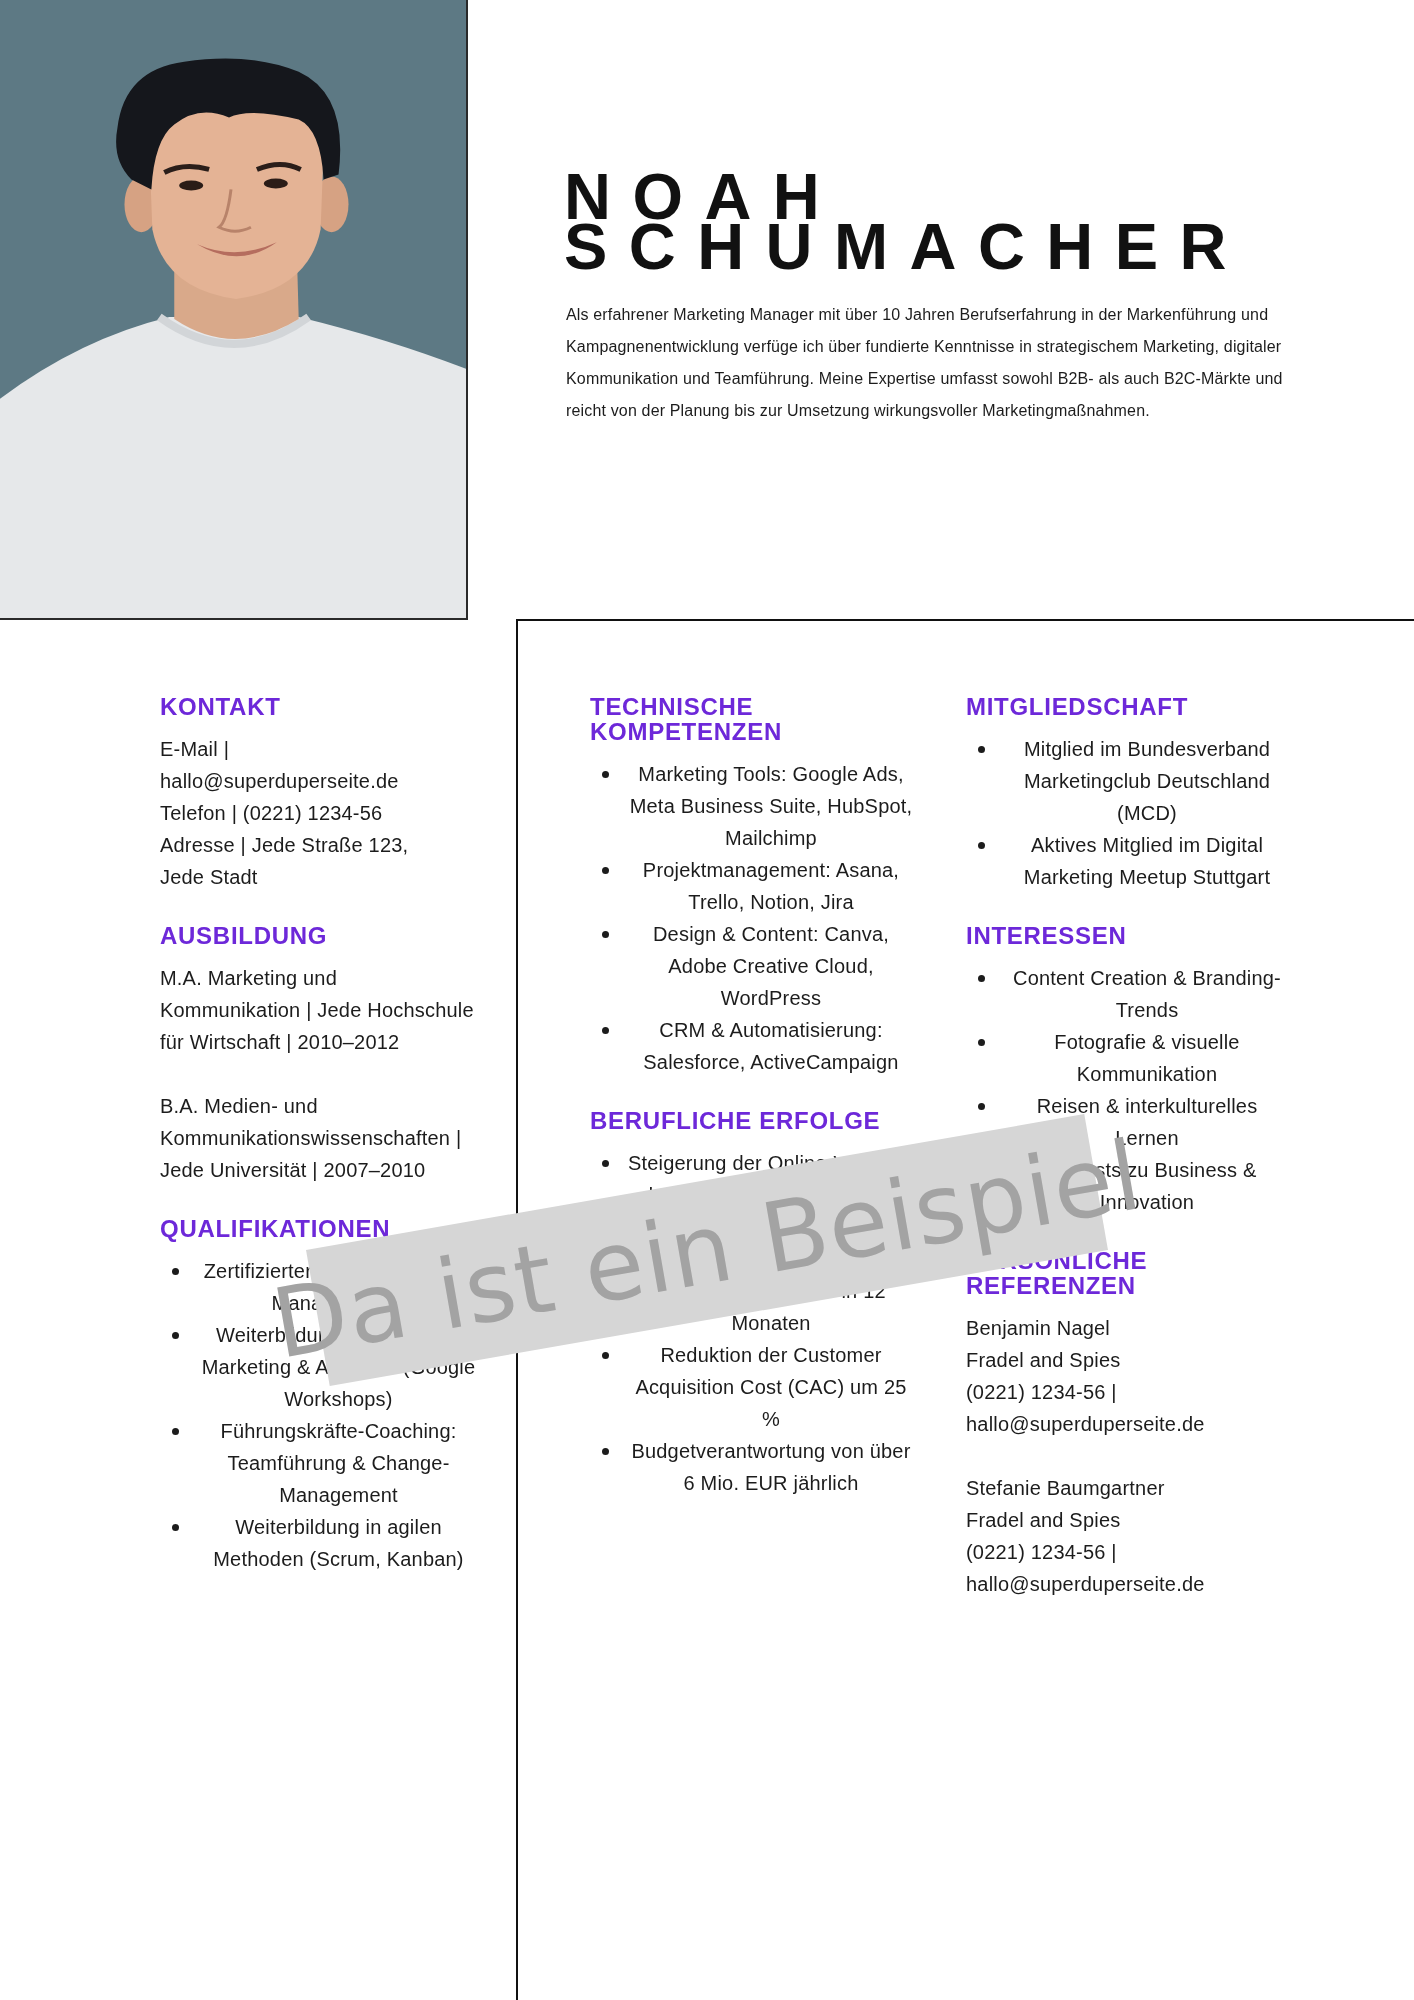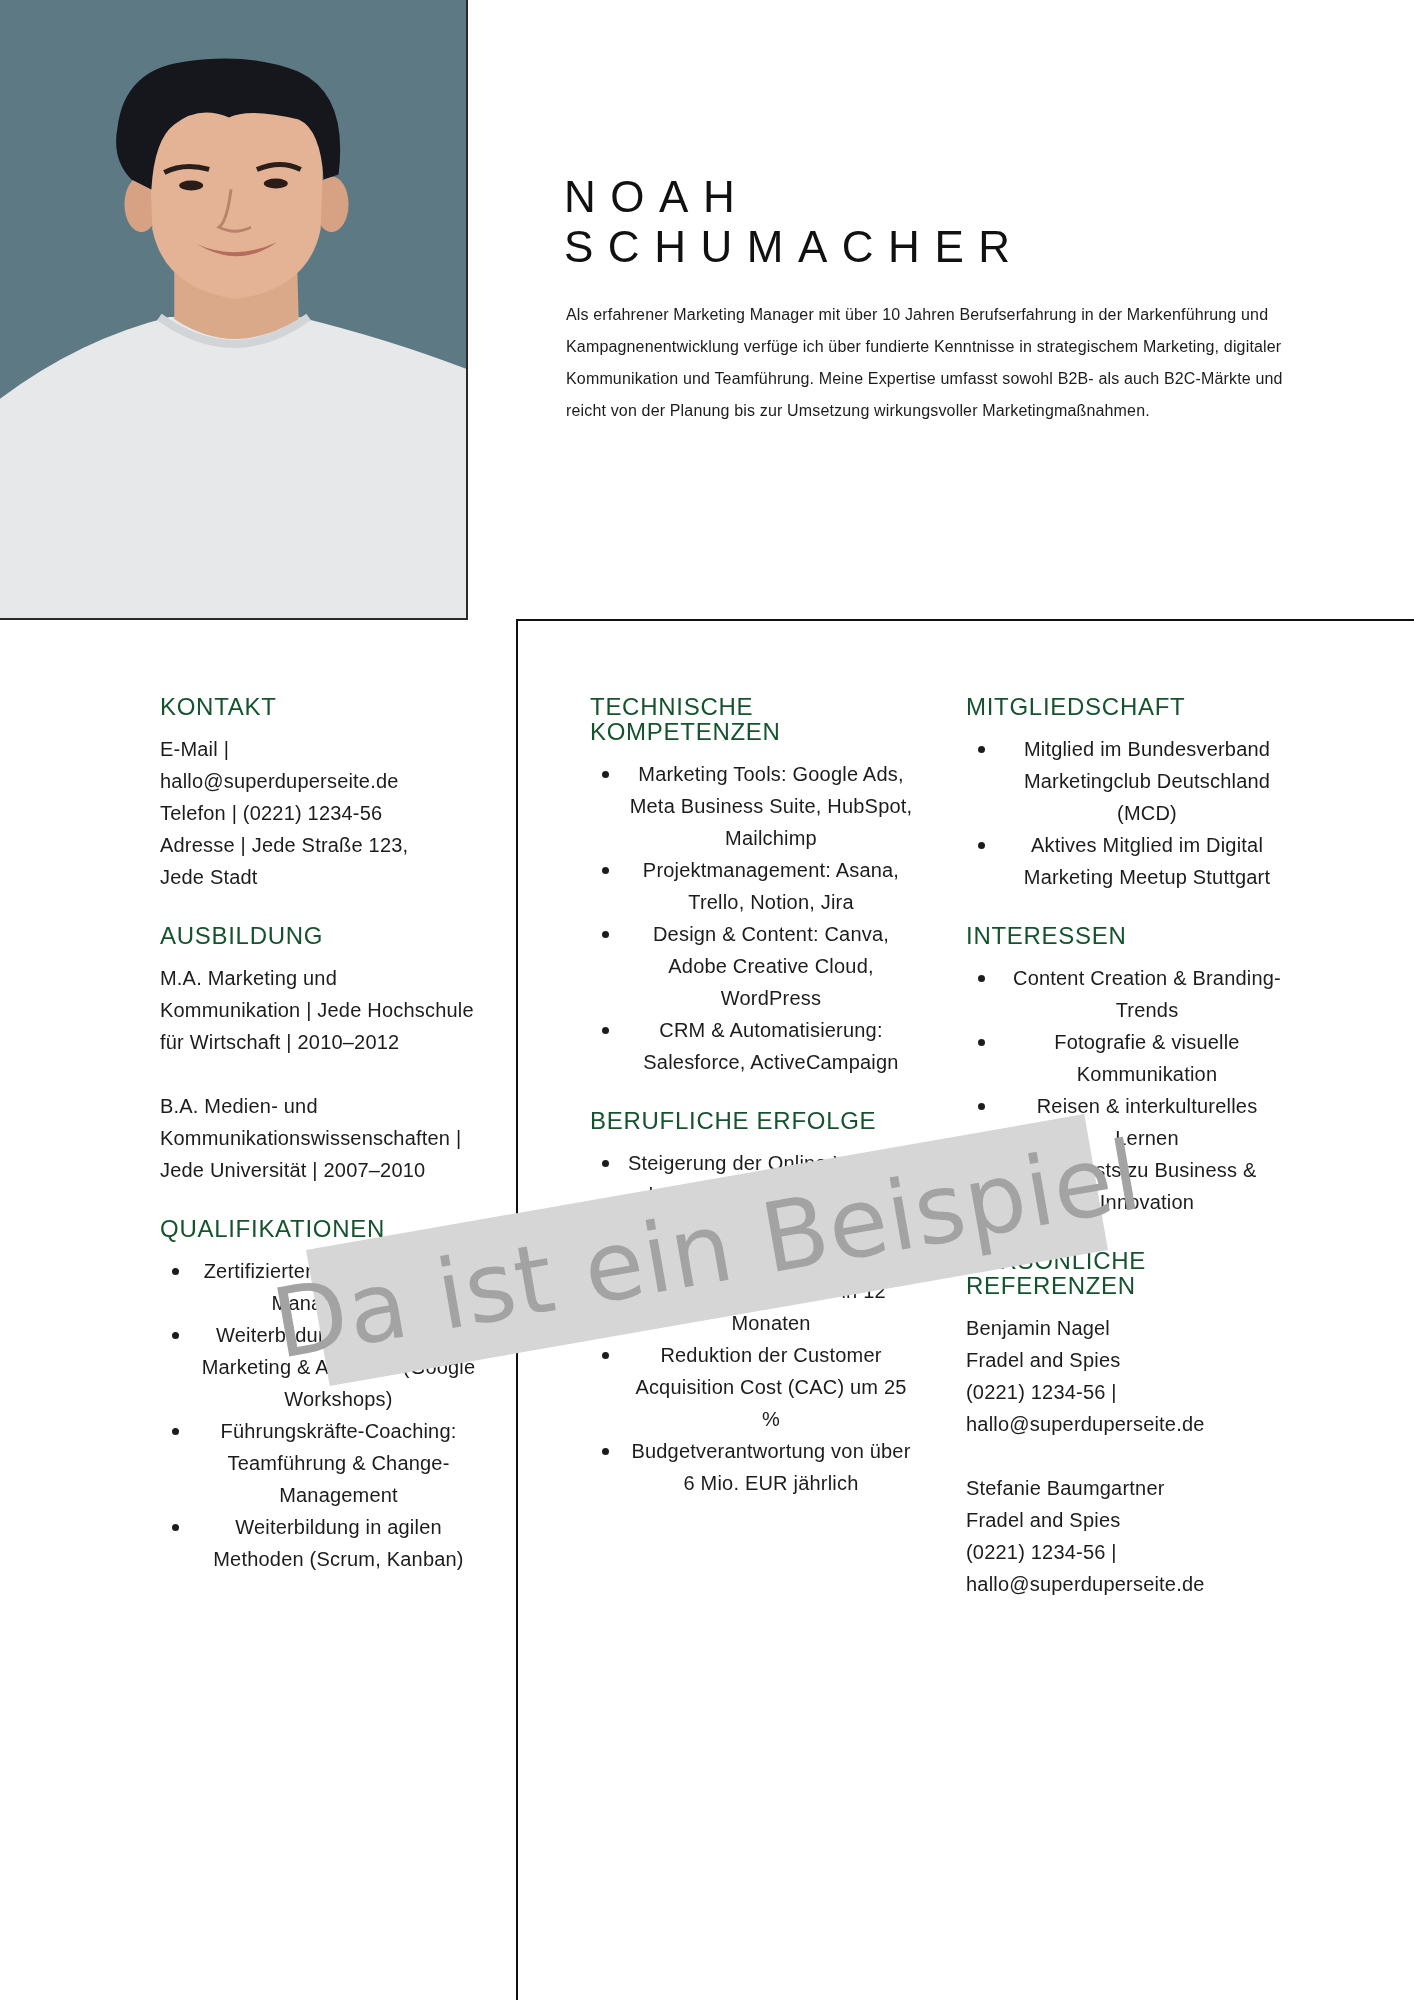--- a/index.html
+++ b/index.html
@@ -11,21 +11,21 @@
       position: absolute; left: 0; top: 0; width: 468px; height: 620px;
       border-right: 2px solid #2a2a2a; border-bottom: 2px solid #2a2a2a;
       overflow: hidden;
       background: linear-gradient(180deg, #5f7b86 0%, #5a7580 60%, #60798a 100%);
     }
     .photo svg { display: block; width: 100%; height: 100%; }
 
     
     .name {
       position: absolute; left: 564px; top: 172px;
-      font-size: 44px; line-height: 50px; font-weight: 400;
+      font-size: 65px; line-height: 50px; font-weight: 700;
       letter-spacing: 0.33em; color: #111;
     }
     .name span { display: block; }
     .summary {
       position: absolute; left: 566px; top: 299px; width: 730px;
       font-size: 16px; line-height: 32px; color: #1c1c1c;
       letter-spacing: 0.01em;
     }
 
     
@@ -33,22 +33,22 @@
     .frame-v { position: absolute; left: 516px; top: 619px; width: 2px; height: 1381px; background: #111; }
 
     
     .col { position: absolute; top: 694px; font-size: 20px; line-height: 32px; color: #1c1c1c; letter-spacing: 0.01em; }
     .col-left { left: 160px; width: 320px; }
     .col-mid { left: 554px; width: 325px; margin-left: 36px; }
     .col-right { left: 966px; width: 325px; }
 
     .section { margin-bottom: 30px; }
     .section h2 {
-      font-size: 24px; line-height: 25px; font-weight: 400; letter-spacing: 0.03em;
-      color: #14532d; margin-bottom: 14px; text-transform: uppercase;
+      font-size: 24px; line-height: 25px; font-weight: 700; letter-spacing: 0.03em;
+      color: #6d28d9; margin-bottom: 14px; text-transform: uppercase;
     }
     .section p { white-space: pre-line; }
     .section p + p { margin-top: 32px; }
     .section ul { list-style: none; }
     .section li { position: relative; padding-left: 37px; text-align: center; }
     .section li::before {
       content: ""; position: absolute; left: 12px; top: 13px;
       width: 7px; height: 7px; border-radius: 50%; background: #1c1c1c;
     }
 

